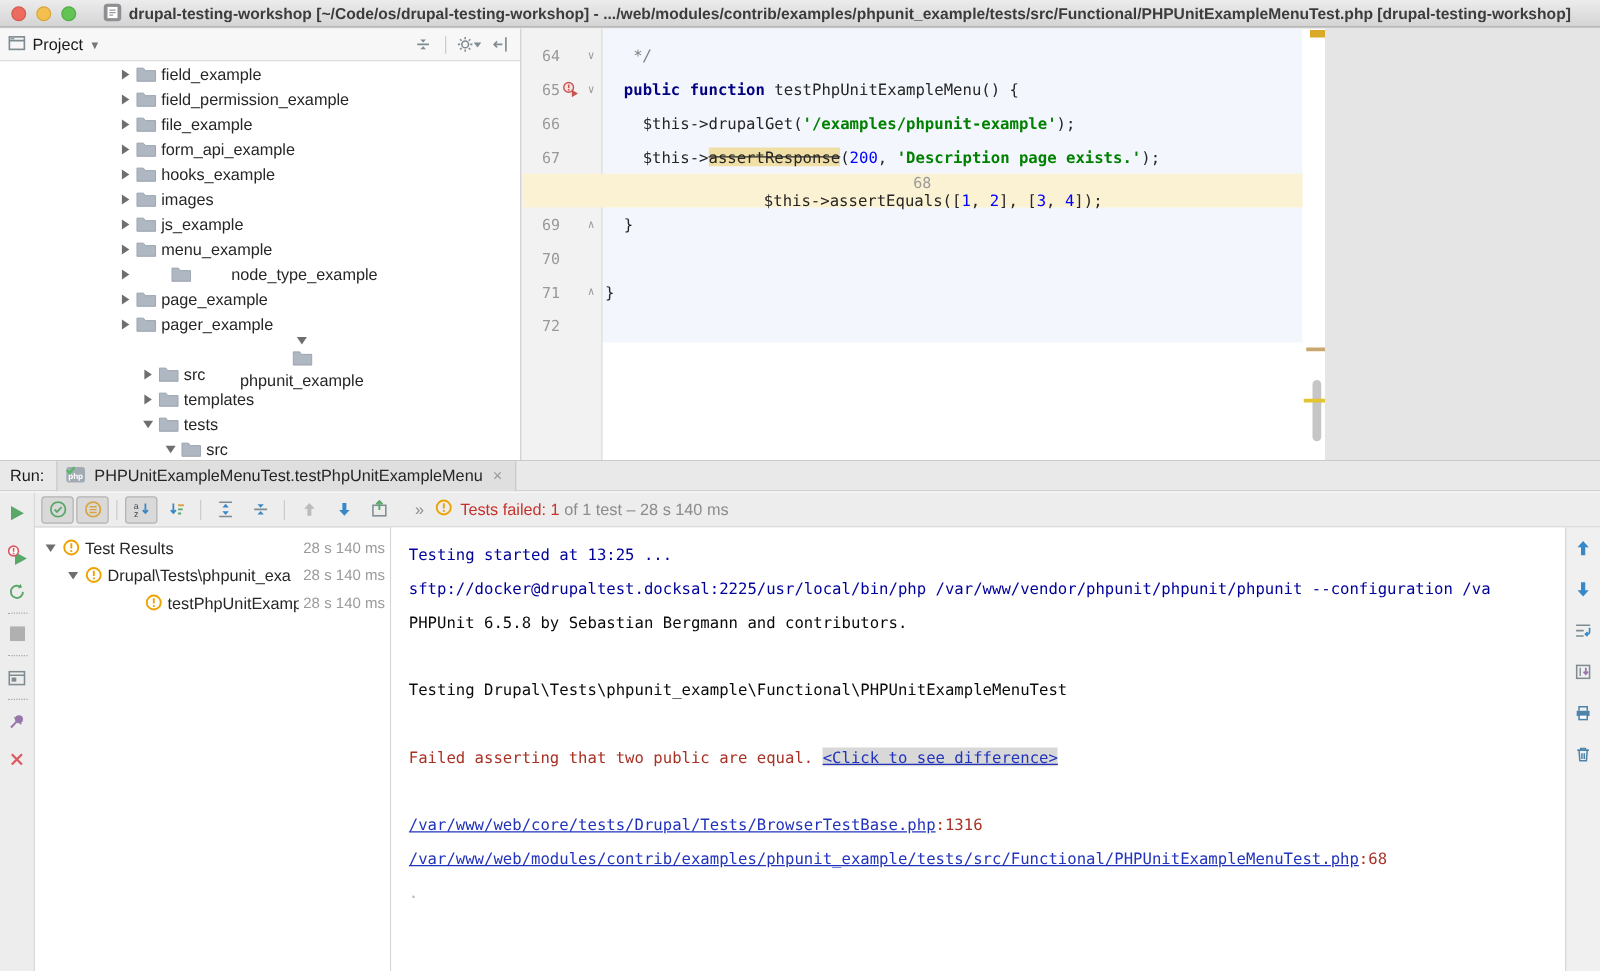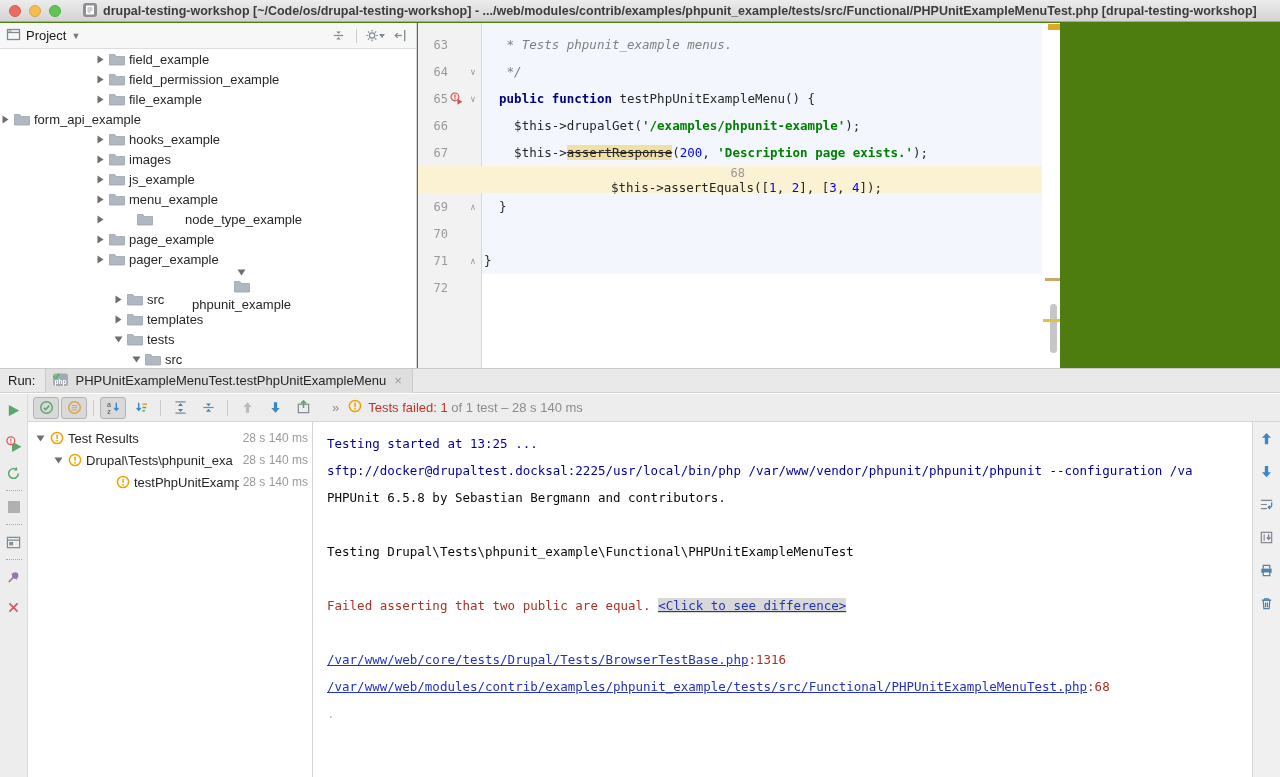--- a/index.html
+++ b/index.html
@@ -1,18 +1,18 @@
 <!DOCTYPE html>
 <html><head>
 <meta charset="utf-8">
 <style>
   * { margin:0; padding:0; box-sizing:border-box; }
   html,body { width:1280px; height:777px; overflow:hidden; }
   body { font-family:"Liberation Sans", sans-serif; font-size:13px; color:#262626; background:#fff; }
-  .app { position:relative; width:1280px; height:777px; background:#4d7c0f; }
+  .app { position:relative; width:1280px; height:777px; background:#e5e5e5; }
 
   
   .titlebar { position:absolute; left:0; top:0; width:1280px; height:22px;
     background:linear-gradient(#ececec,#d4d4d4); border-bottom:1px solid #a9a9a9;
     display:flex; align-items:center; }
   .traffic { position:absolute; left:9px; top:5px; display:flex; gap:8px; }
   .tl { width:12px; height:12px; border-radius:50%; display:inline-block; }
   .tl.red { background:#ED6A5F; border:0.5px solid #d55a50; }
   .tl.yel { background:#F5BF4F; border:0.5px solid #d8a63c; }
   .tl.grn { background:#61C454; border:0.5px solid #4faf44; }
@@ -193,21 +193,21 @@
                 <path d="M0.5 0.5l6 4-6 4z" fill="#6E6E6E"></path>
               </svg>
             </span>
             <span style="display: flex;">
               <svg width="16" height="13" viewBox="0 0 16 13">
                 <path d="M0.5 1.5h5.2l1.6 2h8.2v8.5H.5z" fill="#AEB7C2" stroke="#9AA3AD" stroke-width=".8"></path>
               </svg>
             </span>
             <span class="ptree-label">file_example</span>
           </div>
-          <div class="ptree-row" style="">
+          <div class="ptree-row" style="padding-left: 95px;">
             <span class="ptree-chev">
               <svg width="7" height="9">
                 <path d="M0.5 0.5l6 4-6 4z" fill="#6E6E6E"></path>
               </svg>
             </span>
             <span style="display: flex;">
               <svg width="16" height="13" viewBox="0 0 16 13">
                 <path d="M0.5 1.5h5.2l1.6 2h8.2v8.5H.5z" fill="#AEB7C2" stroke="#9AA3AD" stroke-width=".8"></path>
               </svg>
             </span>
@@ -371,26 +371,20 @@
           </div>
         </div>
     </div>
 
     <div class="editor">
       <div class="gutter-bg"></div>
       <div class="blue-region"></div>
       <div class="gutter-border"></div>
       <div class="margin-guide"></div>
       <div class="elines" id="editor-lines">
-          <div class="eline">
-            <span class="lnum">63</span>
-            <span class="gicon"></span>
-            <span class="fold"></span>
-            <span class="codeseg"><span class="tk-com">   * Tests phpunit_example menus.</span></span>
-          </div>
           <div class="eline">
             <span class="lnum">64</span>
             <span class="gicon"></span>
             <span class="fold">∨</span>
             <span class="codeseg"><span class="tk-com">   */</span></span>
           </div>
           <div class="eline">
             <span class="lnum">65</span>
             <span class="gicon">
               <svg viewBox="0 0 14 14" width="13" height="13">

